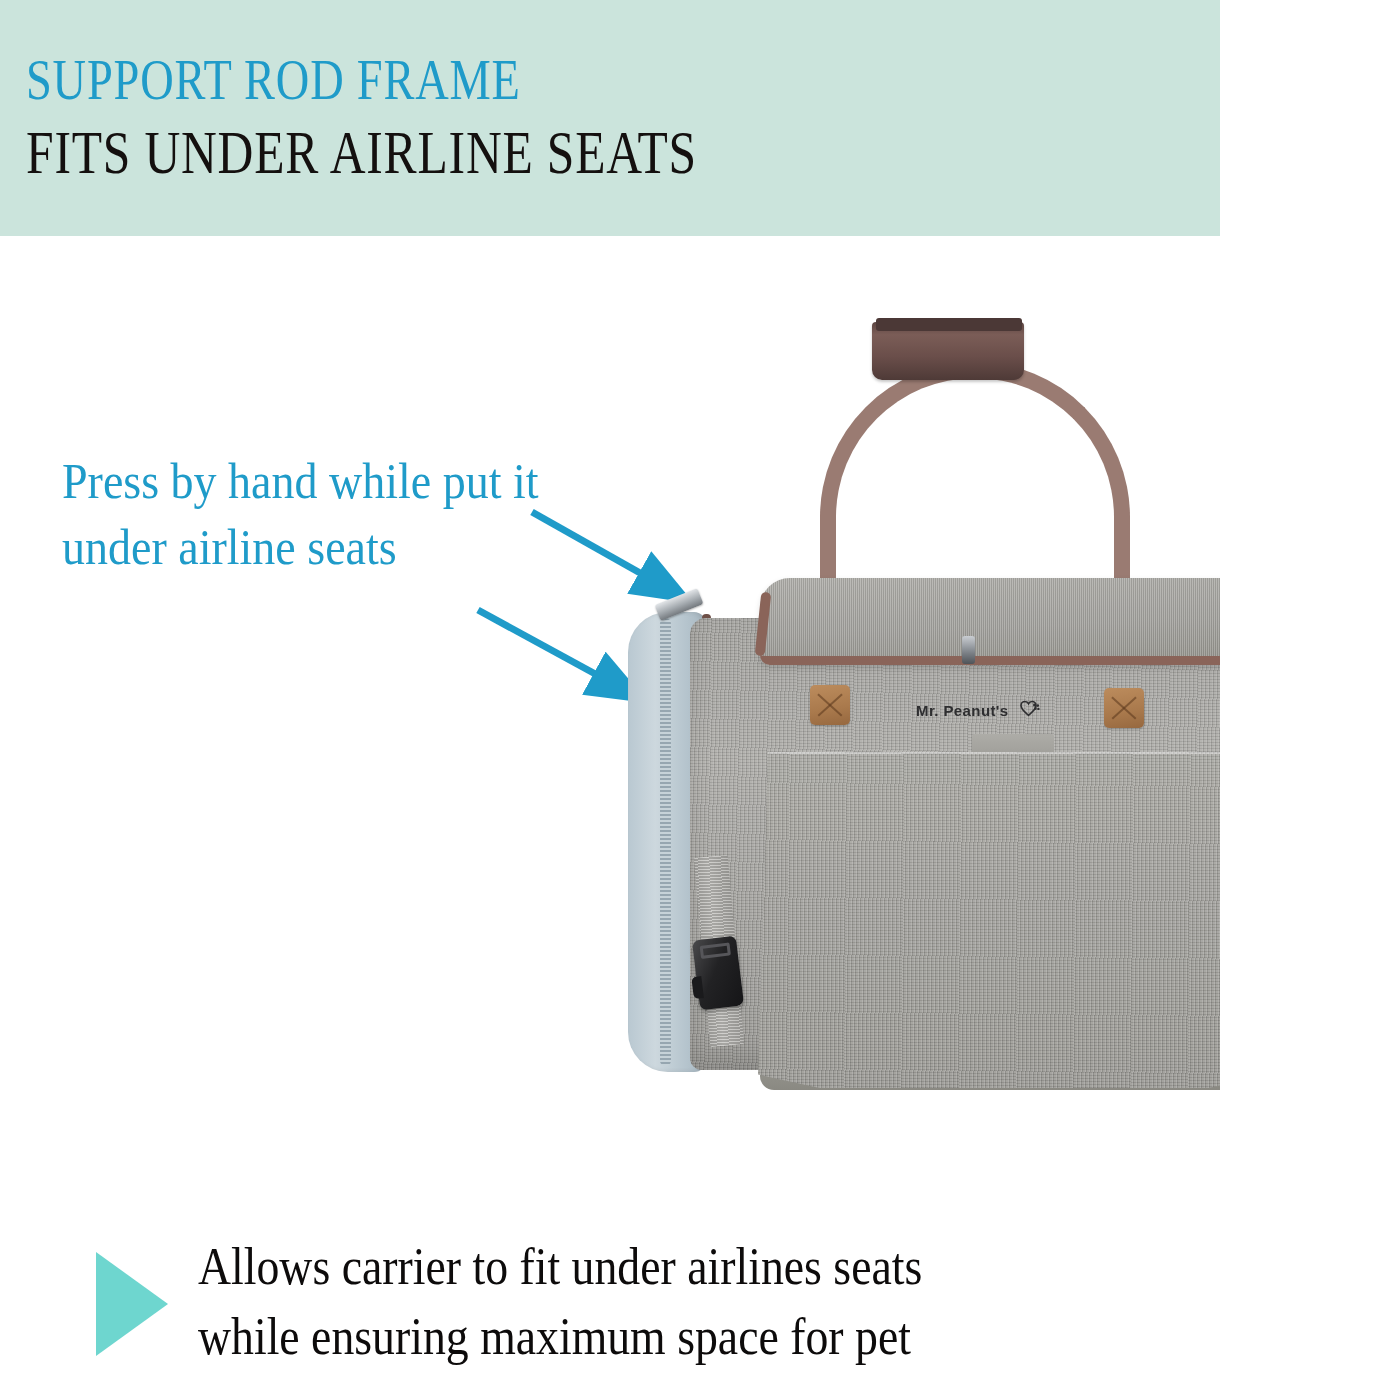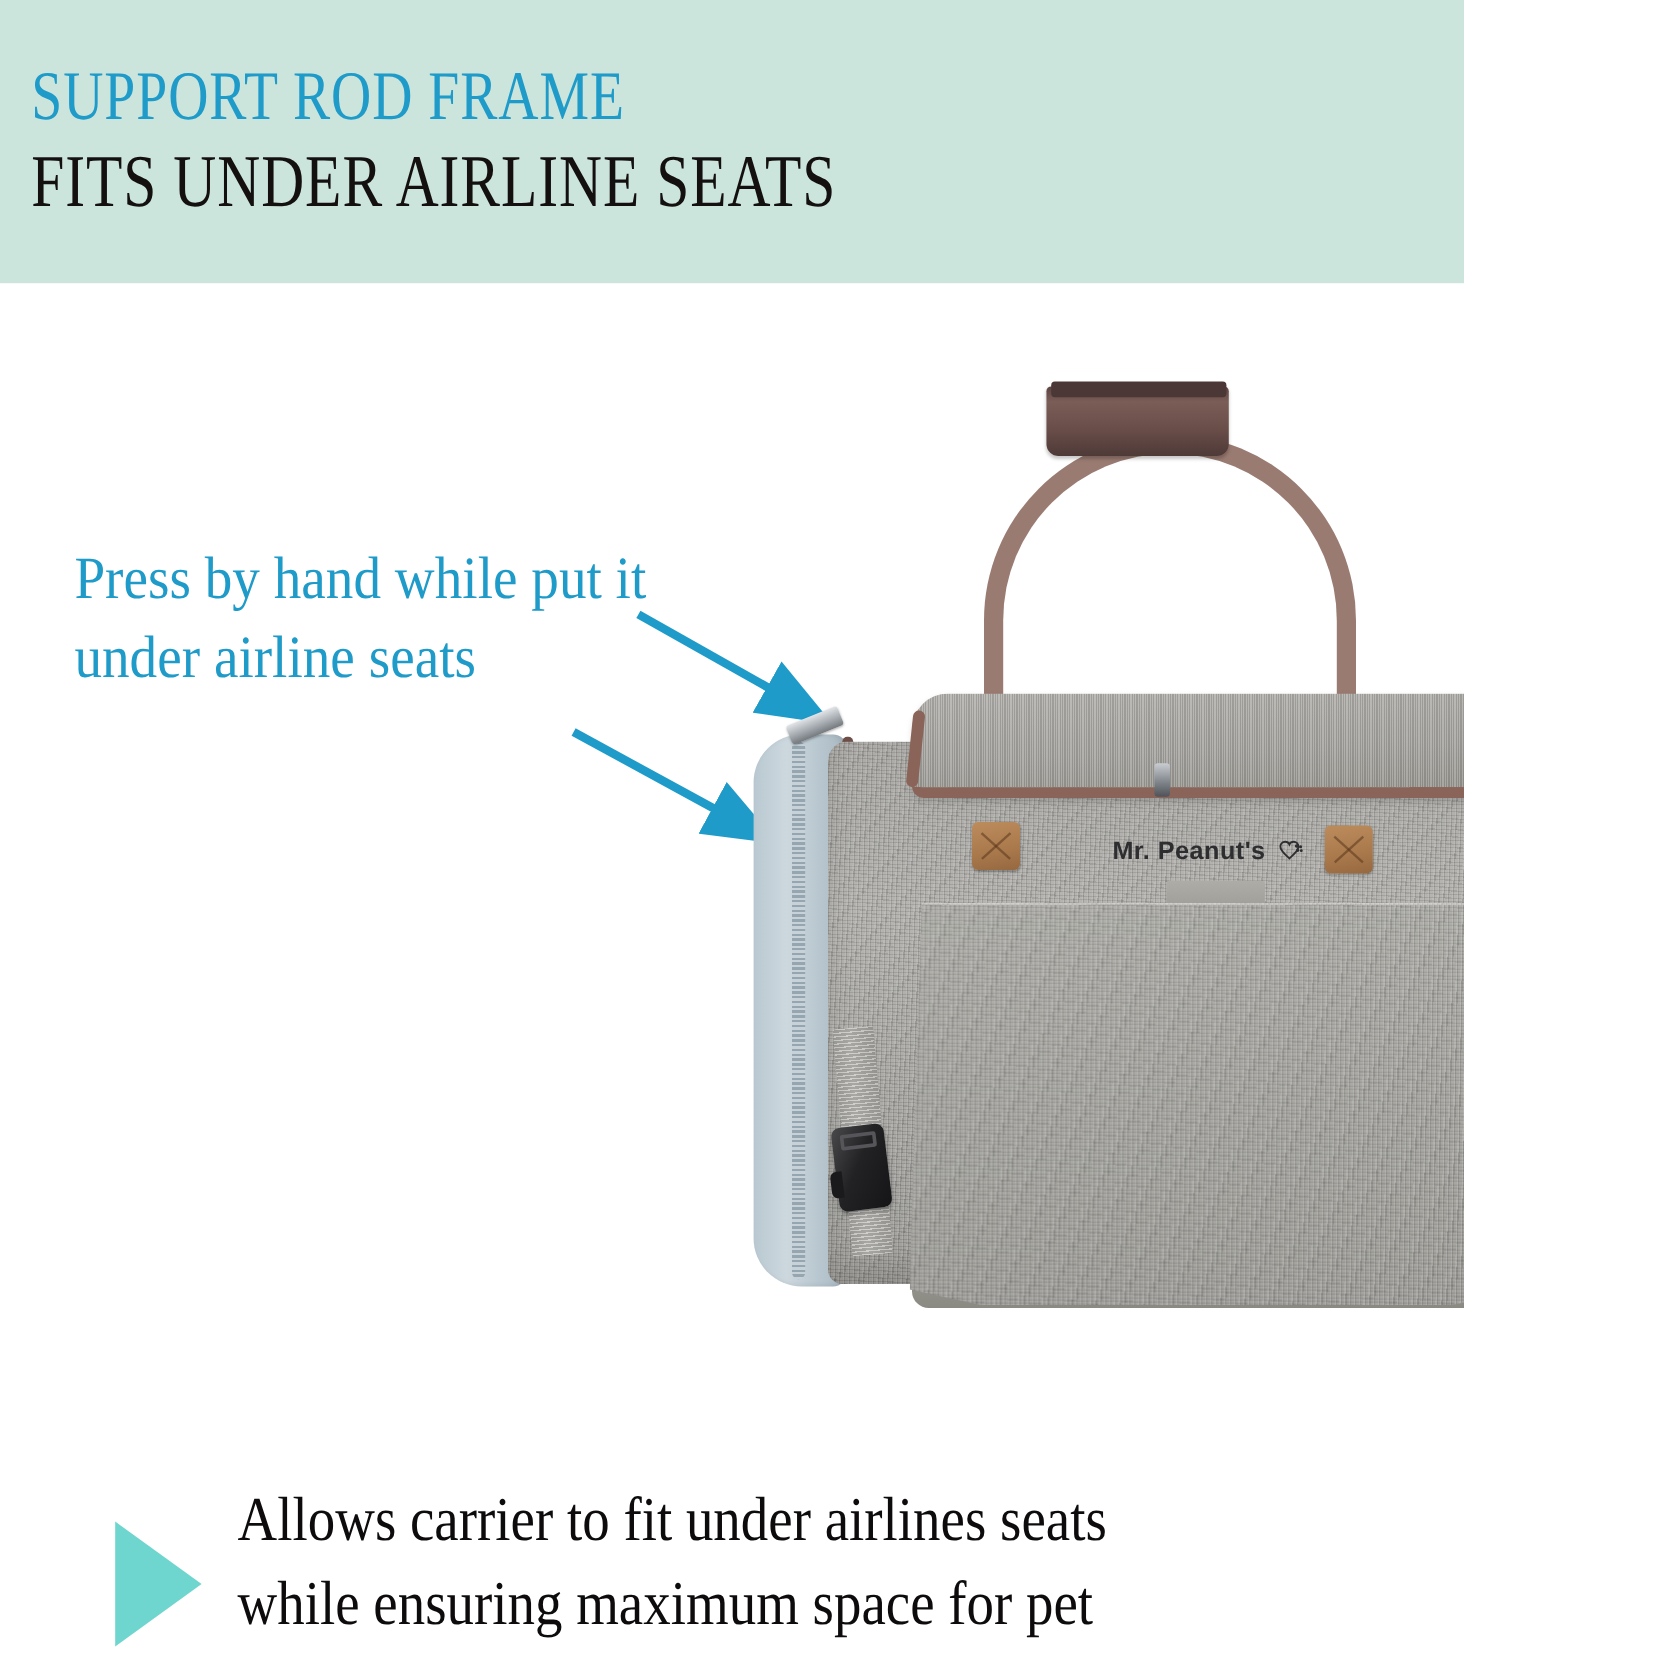--- a/index.html
+++ b/index.html
@@ -72,21 +72,21 @@
     pointer-events: none;
   }
 
   
   .caption-row {
     position: absolute;
     left: 96px;
     top: 1232px;
     width: 1240px;
     display: flex;
-    align-items: flex-end;
+    align-items: center;
   }
   .caption-bullet {
     flex: 0 0 auto;
     width: 0; height: 0;
     border-top: 52px solid transparent;
     border-bottom: 52px solid transparent;
     border-left: 72px solid #6ed6cf;
     margin-right: 30px;
     margin-top: 4px;
   }
@@ -368,24 +368,23 @@
     position: absolute;
     left: 306px; top: 398px;
     z-index: 20;
     display: flex;
     align-items: center;
     gap: 4px;
   }
   .logo-text {
     font-family: "Liberation Sans", "DejaVu Sans", sans-serif;
     font-weight: 700;
-    font-size: 21px;
+    font-size: 15px;
     color: #2e2e30;
     letter-spacing: 0.4px;
-    padding-left: 11px;
   }
 
   
   .corner-zip {
     position: absolute;
     left: 46px; top: 296px;
     width: 46px; height: 17px;
     background: linear-gradient(180deg, #e2e5e8 0%, #a5abb0 55%, #74797e 100%);
     border-radius: 3px;
     transform: rotate(-22deg);

